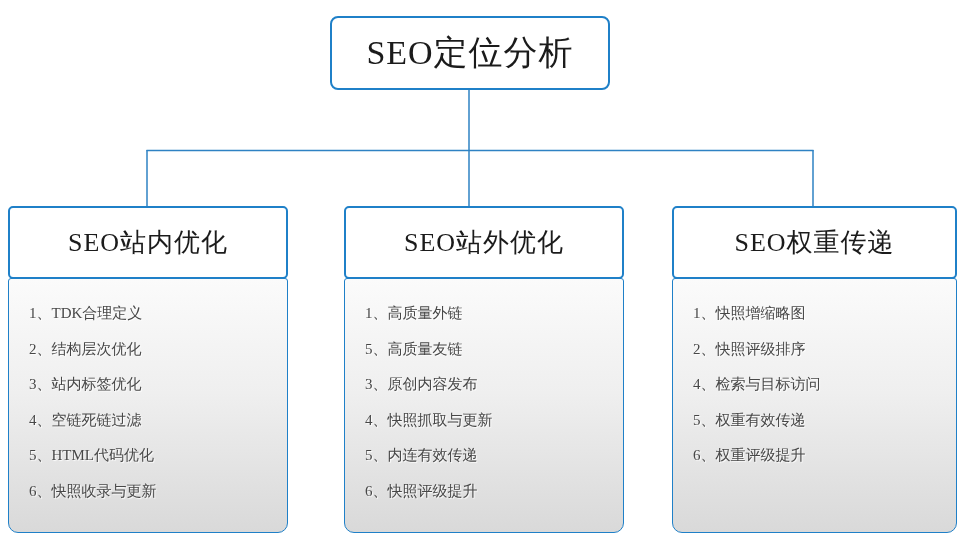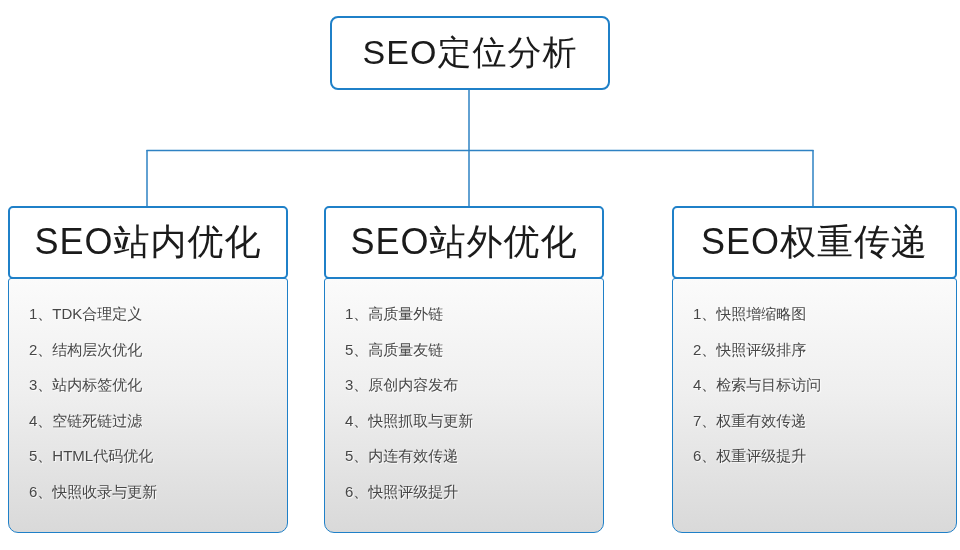--- a/index.html
+++ b/index.html
@@ -1,41 +1,41 @@
 <!DOCTYPE html>
 <html><head>
 <meta charset="utf-8">
 <style>
   html,body{margin:0;padding:0;background:#ffffff;}
   .canvas{
     position:relative;width:960px;height:550px;background:#ffffff;
-    font-family:Liberation Sans, sans-serif;overflow:hidden;
+    font-family:Liberation Serif, serif;overflow:hidden;
   }
   .connectors{position:absolute;left:0;top:0;width:960px;height:550px;pointer-events:none;}
   .node{
     position:absolute;background:#ffffff;border:2px solid #1f80c8;
     display:flex;align-items:center;justify-content:center;
     color:#1b1b1b;box-sizing:border-box;
   }
   .root-node{
     left:330px;top:16px;width:280px;height:74px;
     border-radius:8px;font-size:34px;letter-spacing:1px;
   }
   .branch-header{
     top:206px;height:73px;border-width:2px;border-radius:5px;
-    font-size:36px;letter-spacing:1px;z-index:2;justify-content:center;
+    font-size:26px;letter-spacing:1px;z-index:2;justify-content:center;
   }
   .branch-list{
     position:absolute;top:278px;height:255px;box-sizing:border-box;
     border:1.5px solid #1f80c8;border-radius:3px 3px 10px 10px;
     background:linear-gradient(180deg,#fbfbfb 0%,#efefef 45%,#d9d9d9 100%);
     z-index:1;
   }
   .col-left  .branch-header,.col-left  .branch-list{left:8px;width:280px;}
-  .col-mid   .branch-header,.col-mid   .branch-list{left:324px;width:280px;}
+  .col-mid   .branch-header,.col-mid   .branch-list{left:344px;width:280px;}
   .col-right .branch-header,.col-right .branch-list{left:672px;width:285px;}
   .branch-list ul{
     list-style:none;margin:0;padding:17px 6px 0 20px;
     font-size:15px;line-height:35.5px;color:#474747;
     text-shadow:1px 1px 1px rgba(255,255,255,0.95);
     white-space:nowrap;
   }
 </style>
 </head>
 <body>
@@ -87,19 +87,19 @@
 
   <div class="col-right">
     <div class="node branch-header">
       <span>SEO权重传递</span>
     </div>
     <div class="branch-list">
       <ul>
         <li>1、快照增缩略图</li>
         <li>2、快照评级排序</li>
         <li>4、检索与目标访问</li>
-        <li>7、权重有效传递</li>
+        <li>5、权重有效传递</li>
         <li>6、权重评级提升</li>
       </ul>
     </div>
   </div>
 
 </div>
 
 </body></html>

